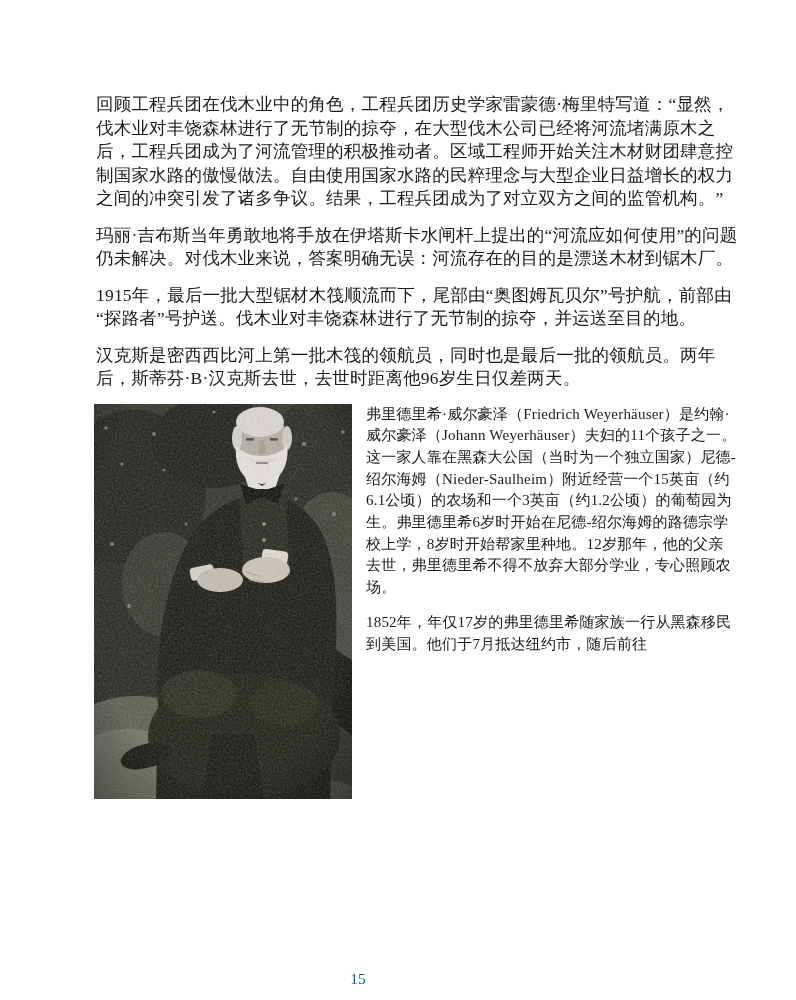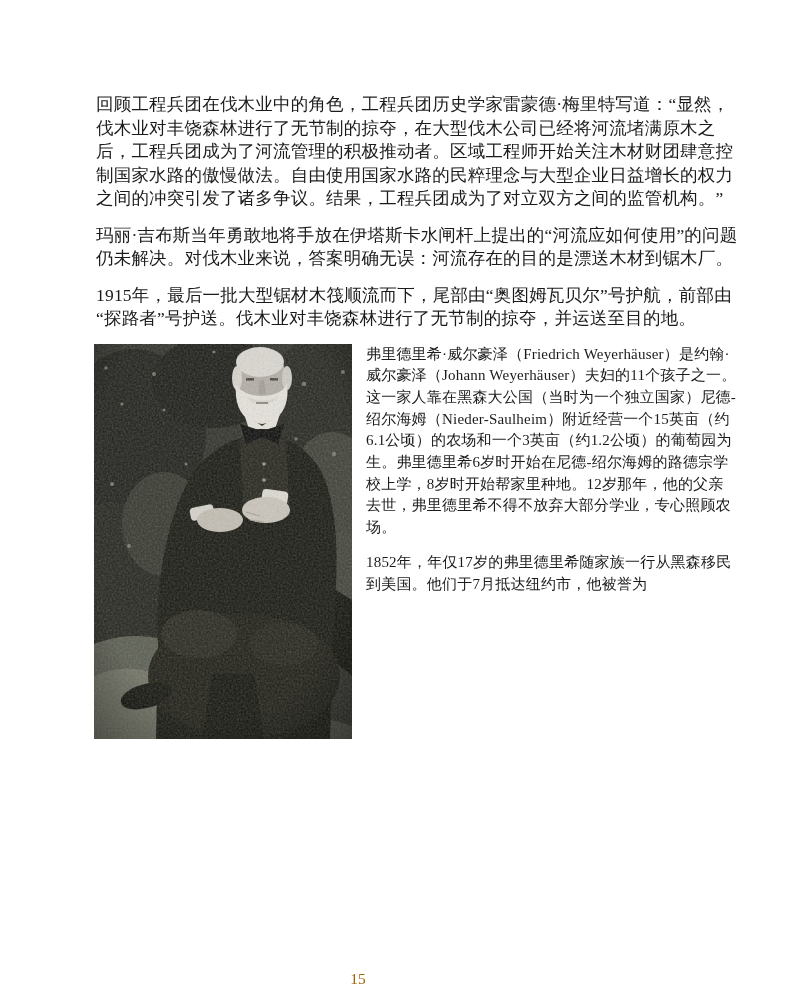--- a/index.html
+++ b/index.html
@@ -69,35 +69,36 @@
   .media-text p {
     margin: 0 0 13px 0;
   }
   .page-number {
     position: absolute;
     left: 0;
     top: 941px;
     width: 716px;
     text-align: center;
     font-size: 15.5px;
-    color: #a16207;
+    color: #0369a1;
   }
 </style>
 </head>
 <body>
 
 <div class="page">
   <div class="content">
 
     <p class="para">回顾工程兵团在伐木业中的角色，工程兵团历史学家雷蒙德·梅里特写道：“显然，伐木业对丰饶森林进行了无节制的掠夺，在大型伐木公司已经将河流堵满原木之后，工程兵团成为了河流管理的积极推动者。区域工程师开始关注木材财团肆意控制国家水路的傲慢做法。自由使用国家水路的民粹理念与大型企业日益增长的权力之间的冲突引发了诸多争议。结果，工程兵团成为了对立双方之间的监管机构。”</p>
 
     <p class="para">玛丽·吉布斯当年勇敢地将手放在伊塔斯卡水闸杆上提出的“河流应如何使用”的问题仍未解决。对伐木业来说，答案明确无误：河流存在的目的是漂送木材到锯木厂。</p>
 
     <p class="para">1915年，最后一批大型锯材木筏顺流而下，尾部由“奥图姆瓦贝尔”号护航，前部由“探路者”号护送。伐木业对丰饶森林进行了无节制的掠夺，并运送至目的地。</p>
 
+    <p class="para">汉克斯是密西西比河上第一批木筏的领航员，同时也是最后一批的领航员。两年后，斯蒂芬·B·汉克斯去世，去世时距离他96岁生日仅差两天。</p>
 
 
     <div class="media">
 
       <div class="photo">
 
         <svg width="258" height="395" viewBox="0 0 258 395" xmlns="http://www.w3.org/2000/svg" role="img">
           <defs>
             <filter id="grain" x="0" y="0" width="100%" height="100%">
               <feTurbulence type="fractalNoise" baseFrequency="0.55" numOctaves="2" seed="7" stitchTiles="stitch"></feTurbulence>
@@ -176,20 +177,20 @@
           <ellipse cx="126" cy="176" rx="23" ry="12" fill="#c4beb3"></ellipse>
           <path d="M152,168 L166,172 M156,176 L170,178" stroke="#a8a298" stroke-width="1.2" fill="none"></path>
 
           <rect x="0" y="0" width="258" height="395" filter="url(#grain)" opacity="0.30"></rect>
           <rect x="0" y="0" width="258" height="395" fill="url(#vig)"></rect>
         </svg>
       </div>
 
       <div class="media-text">
         <p>弗里德里希·威尔豪泽（Friedrich Weyerhäuser）是约翰·威尔豪泽（Johann Weyerhäuser）夫妇的11个孩子之一。这一家人靠在黑森大公国（当时为一个独立国家）尼德-绍尔海姆（Nieder-Saulheim）附近经营一个15英亩（约6.1公顷）的农场和一个3英亩（约1.2公顷）的葡萄园为生。弗里德里希6岁时开始在尼德-绍尔海姆的路德宗学校上学，8岁时开始帮家里种地。12岁那年，他的父亲去世，弗里德里希不得不放弃大部分学业，专心照顾农场。</p>
-        <p>1852年，年仅17岁的弗里德里希随家族一行从黑森移民到美国。他们于7月抵达纽约市，他被誉为</p>
+        <p>1852年，年仅17岁的弗里德里希随家族一行从黑森移民到美国。他们于7月抵达纽约市，随后前往</p>
       </div>
     </div>
 
   </div>
 
   <div class="page-number">15</div>
 </div>
 
 </body></html>

